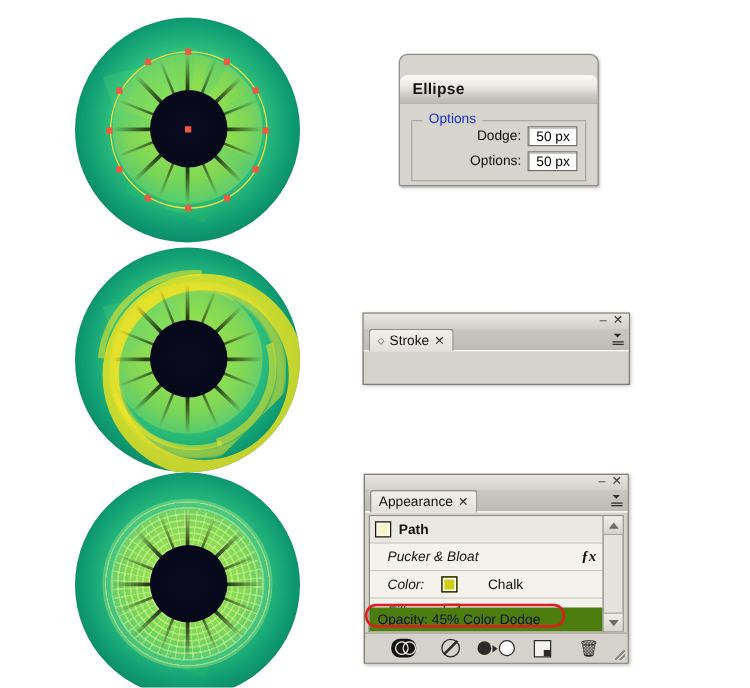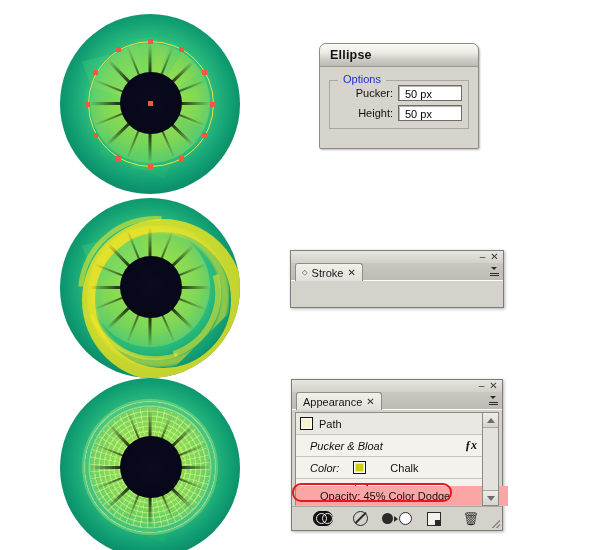--- a/index.html
+++ b/index.html
@@ -88,21 +88,21 @@
     position:absolute;left:319px;top:43px;width:158px;height:104px;
     background:#d6d4cd;
     border:1px solid #8d8b85;
     border-radius:7px 7px 2px 2px;
     box-shadow:1px 1px 2px rgba(0,0,0,.28);
   }
   .ellipse-title{
     height:22px;border-radius:6px 6px 0 0;
     background:linear-gradient(to bottom,#fbfbfa 0%,#eceae4 40%,#cfcdc6 70%,#bcbab3 100%);
     border-bottom:1px solid #9a9891;
-    display:flex;align-items:center;
+    display:flex;align-items:center;margin-top:16px;
   }
   .ellipse-title span{
     font-weight:bold;font-size:12.5px;color:#151515;padding-left:10px;letter-spacing:.2px;
   }
   .ellipse-body{padding:7px 9px 0 9px;}
   .fieldset{
     border:1px solid #a9a7a0;border-top:none;
     margin-top:6px;padding:5px 6px 7px 0;position:relative;
   }
   .fieldset:before,.fieldset:after{
@@ -111,21 +111,21 @@
   .fieldset:before{left:0;width:8px;}
   .fieldset:after{right:0;left:56px;}
   .legend{
     position:absolute;top:-7px;left:10px;font-size:11px;color:#1b32c8;
     background:#d6d4cd;padding:0 3px;
   }
   .fld-row{display:flex;align-items:center;justify-content:flex-end;margin-bottom:4px;}
   .fld-row:last-child{margin-bottom:0;}
   .fld-label{font-size:11px;color:#101010;margin-right:5px;}
   .fld-input{
-    width:64px;height:16px;background:#fff;border:1px solid #6e6c66;
+    width:40px;height:16px;background:#fff;border:1px solid #6e6c66;
     box-shadow:inset 1px 1px 0 #b9b7b1;
     font-size:11px;color:#000;padding:0 0 0 6px;line-height:16px;
     box-sizing:border-box;
   }
 
   
   .palette{
     position:absolute;background:#d4d2cb;border:1px solid #7e7c76;
     box-shadow:1px 1px 3px rgba(0,0,0,.3);
   }
@@ -189,39 +189,39 @@
   .appear-list{
     position:absolute;left:3px;top:32px;width:188px;
     background:#f2f0ea;border-top:1px solid #8d8b85;border-left:1px solid #8d8b85;
   }
   .ap-row{
     height:21px;display:flex;align-items:center;
     border-bottom:1px solid #c6c4bd;padding-left:7px;
     font-size:11px;color:#111;background:#f4f2ec;
   }
   .ap-row.head{background:#eae8e2;padding-left:4px;}
-  .ap-row.head .lbl{font-weight:normal;margin-left:6px;}
+  .ap-row.head .lbl{font-weight:bold;margin-left:6px;}
   .ap-fx{margin-left:auto;margin-right:7px;font-style:italic;font-weight:bold;font-size:12px;font-family:"Liberation Serif",serif;}
   .sw{
     width:13px;height:13px;border:1.3px solid #141414;box-sizing:border-box;
     display:inline-block;position:relative;
   }
   .sw-path{background:#f6f3cd;box-shadow:inset 0 0 0 1.5px #fdfbe6;}
   .sw-stroke{background:#cdcd14;box-shadow:inset 0 0 0 1.5px #fff;}
   .sw-none{background:#fff;overflow:hidden;}
   .sw-none:after{
     content:"";position:absolute;left:-3px;top:5px;width:20px;height:2px;
     background:#e01b1b;transform:rotate(-45deg);
   }
   .ap-lbl-ind{margin-left:7px;font-style:italic;}
   .ap-sw-ind{margin-left:14px;}
   .opacity-row{
     position:absolute;left:3px;bottom:24px;width:188px;height:19px;
-    background:#fca5a5;border-bottom:1px solid #c6c4bd;border-left:1px solid #8d8b85;
-    display:flex;align-items:center;padding-left:24px;font-size:11px;color:#111;
+    background:#4d7c0f;border-bottom:1px solid #c6c4bd;border-left:1px solid #8d8b85;
+    display:flex;align-items:center;padding-left:6px;font-size:11px;color:#111;
   }
   .opacity-hl{
     position:absolute;left:-4px;top:-3px;width:160px;height:19px;
     border:2.5px solid #e01b1b;border-radius:9px;box-sizing:border-box;
     pointer-events:none;
   }
   .scrollbar{
     position:absolute;right:3px;top:32px;width:15px;bottom:24px;
     background:#e4e2dc;border:1px solid #8d8b85;
     display:flex;flex-direction:column;justify-content:space-between;
@@ -382,25 +382,25 @@
 </div>
 
 <div class="ellipse-dlg">
   <div class="ellipse-title">
     <span>Ellipse</span>
   </div>
   <div class="ellipse-body">
     <div class="fieldset">
       <div class="legend">Options</div>
       <div class="fld-row">
-        <span class="fld-label">Pucker:</span>
+        <span class="fld-label">Dodge:</span>
         <div class="fld-input">50 px</div>
       </div>
       <div class="fld-row">
-        <span class="fld-label">Height:</span>
+        <span class="fld-label">Options:</span>
         <div class="fld-input">50 px</div>
       </div>
     </div>
   </div>
 </div>
 
 <div class="palette stroke-pal">
   <div class="pal-topbar">
     <div class="pal-btn pal-min">–</div>
     <div class="pal-btn pal-close">✕</div>

